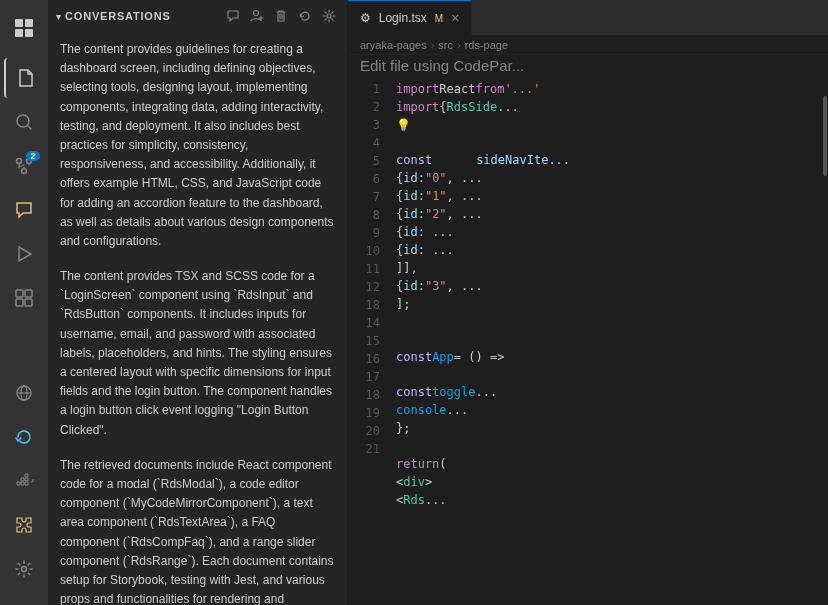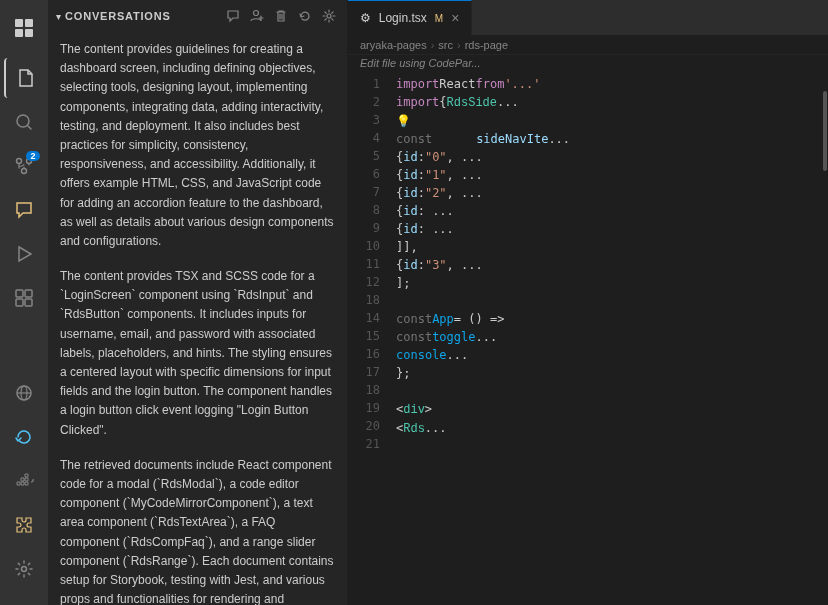--- a/index.html
+++ b/index.html
@@ -191,24 +191,23 @@
       background: #1e1e1e;
       border-bottom: 1px solid #252526;
       display: flex;
       align-items: flex-start;
       gap: 4px;
       white-space: nowrap;
       overflow: hidden;
     }
     .breadcrumb-sep { color: #555; }
     .editor-hint {
-      font-size: 11px;
+      font-size: 15px;
       color: #858585;
       padding: 2px 12px;
-      font-style: italic;
     }
     .editor-body {
       display: flex;
       flex: 1;
       overflow: hidden;
     }
     .line-numbers {
       width: 44px;
       padding: 4px 0;
       text-align: right;
@@ -231,27 +230,27 @@
       background: #1e1e1e;
     }
     .code-line {
       display: flex;
       align-items: baseline;
       white-space: nowrap;
       min-height: 18px;
     }
     
     .kw { color: #c586c0; }
-    .kw2 { color: #737373; }
+    .kw2 { color: #c4b5fd; margin-top: 17px; }
     .fn { color: #0ea5e9; text-align: right; }
     .str { color: #ce9178; }
     .var { color: #9cdcfe; margin-left: 44px; }
     .prop { color: #9cdcfe; }
     .plain { color: #cccccc; }
-    .type { color: #4ec9b0; font-family: Liberation Mono, monospace; }
+    .type { color: #4ec9b0; }
 
     
     .editor-scrollbar {
       width: 6px;
       background: #1e1e1e;
       flex-shrink: 0;
     }
     .editor-scrollbar-thumb {
       width: 4px;
       height: 80px;
@@ -531,20 +530,25 @@
         <div class="code-line">
           <span class="plain">        </span>
           <span class="fn">console</span>
           <span class="plain">...</span>
         </div>
         <div class="code-line">
           <span class="plain">    };</span>
         </div>
         <div class="code-line"></div>
         <div class="code-line">
+          <span class="plain">    </span>
+          <span class="kw">return</span>
+          <span class="plain"> (</span>
+        </div>
+        <div class="code-line">
           <span class="plain">        &lt;</span>
           <span class="type">div</span>
           <span class="plain">&gt;</span>
         </div>
         <div class="code-line">
           <span class="plain">            &lt;</span>
           <span class="type">Rds</span>
           <span class="plain">...</span>
         </div>
       </div>

